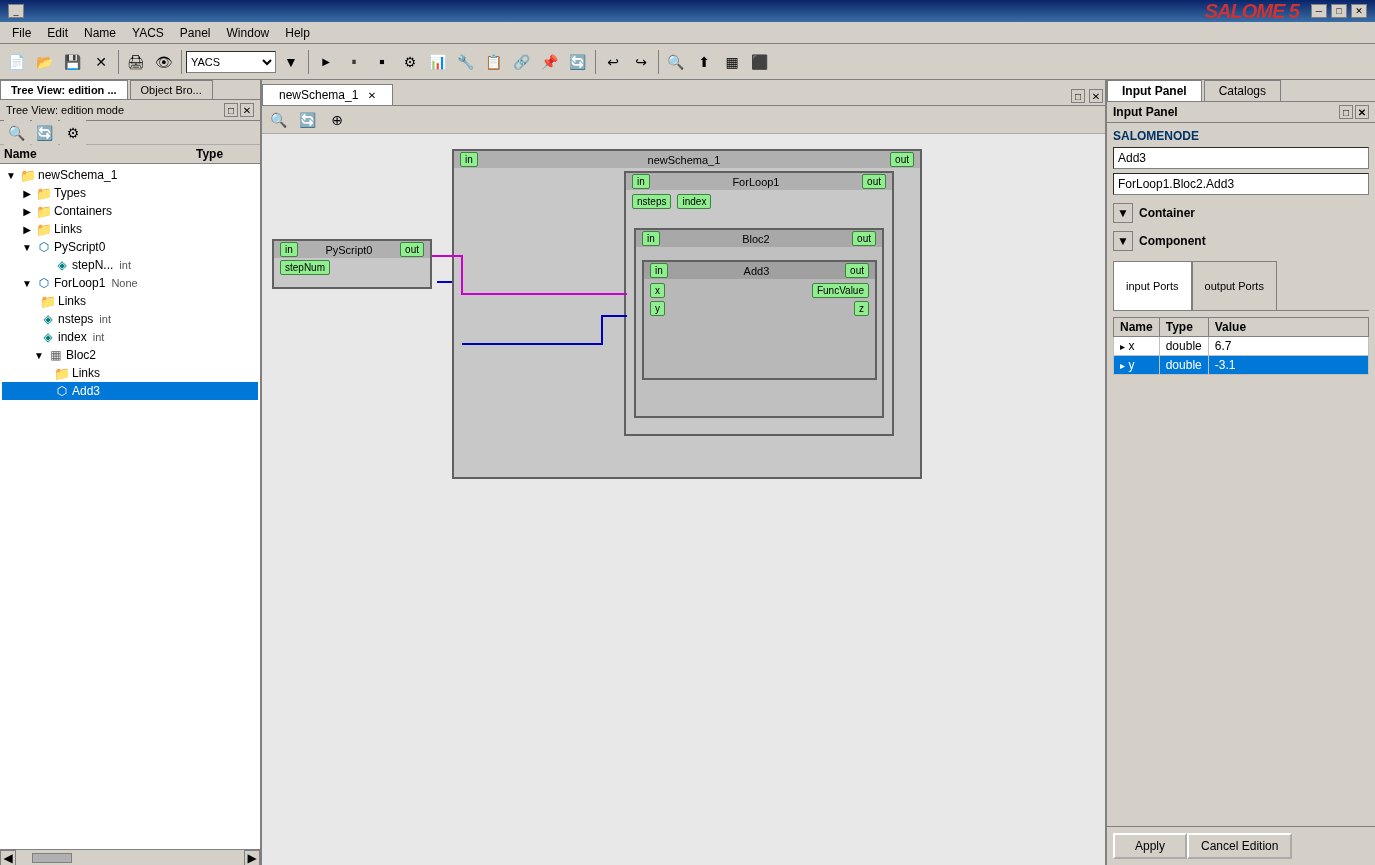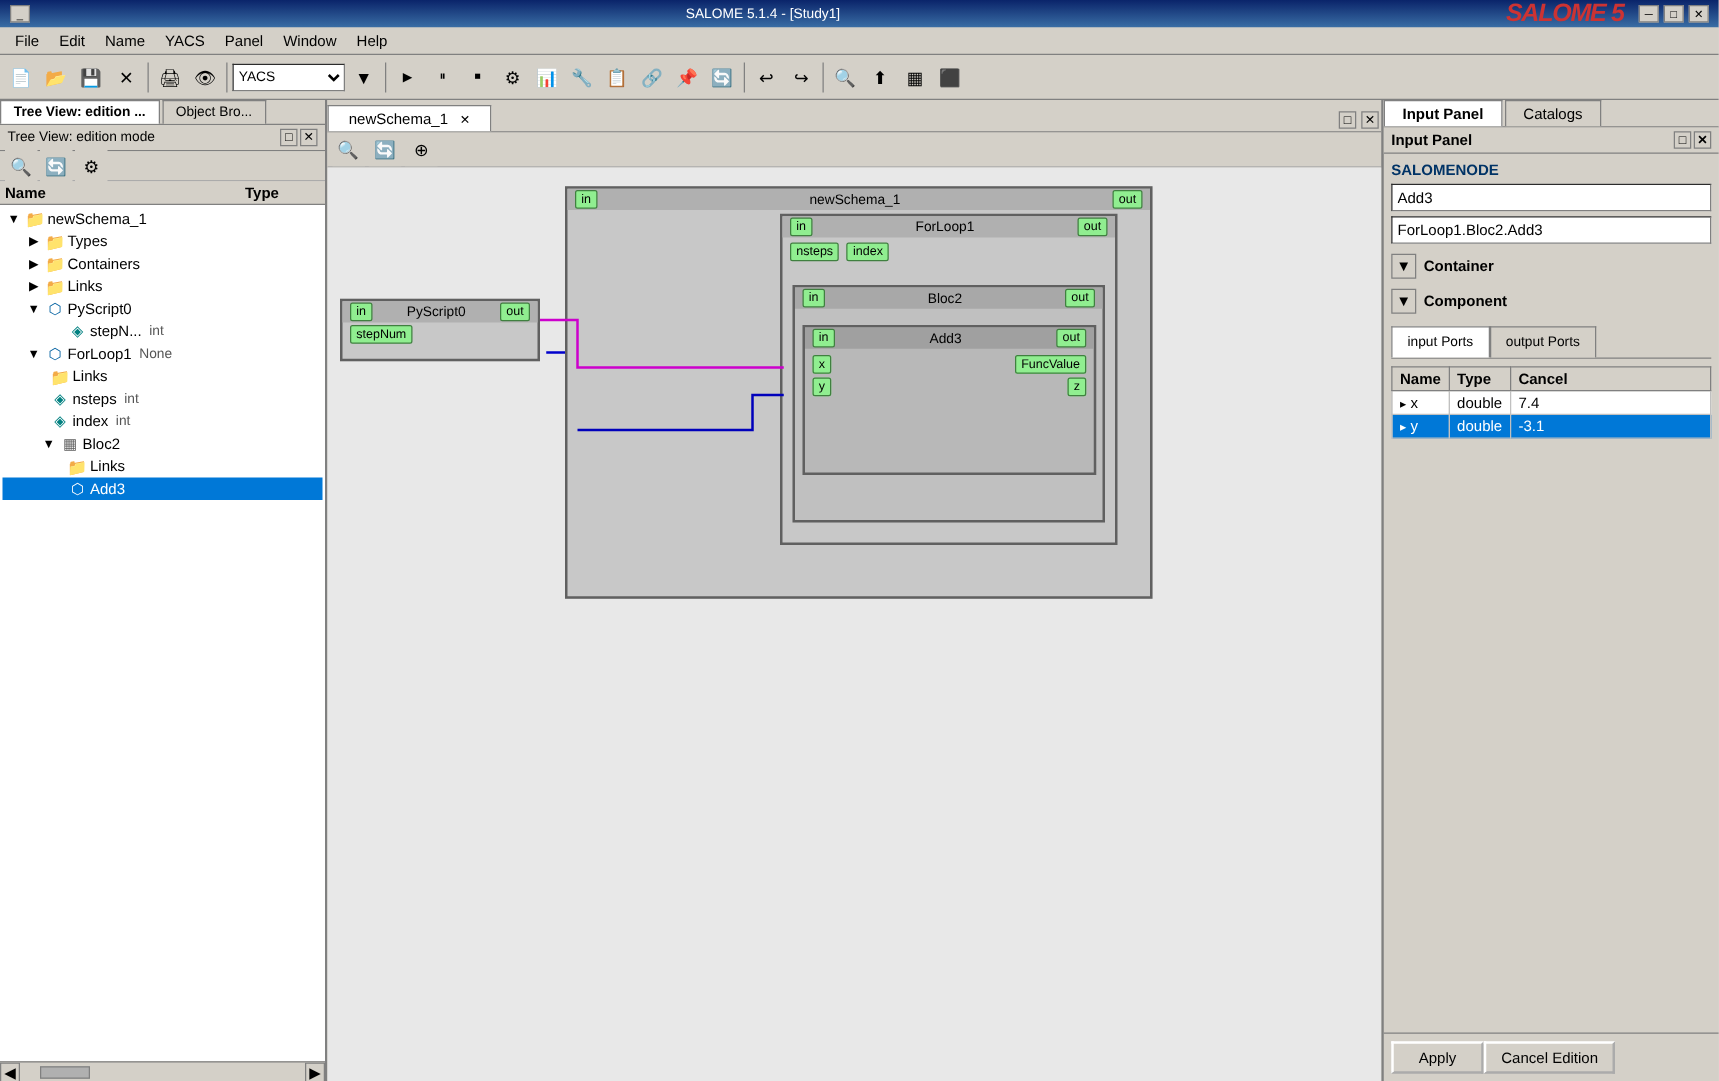--- a/index.html
+++ b/index.html
@@ -271,21 +271,21 @@
       font-size: 12px;
     }
     .ip-section-label { font-size: 12px; font-weight: bold; }
 
     .ports-tabs {
       display: flex;
       margin-top: 6px;
       border-bottom: 1px solid #808080;
     }
     .ports-tab {
-      padding: 6px 12px;
+      padding: 18px 12px;
       font-size: 11px;
       cursor: pointer;
       border: 1px solid #808080;
       border-bottom: none;
       background: #d4d0c8;
     }
     .ports-tab.active { background: white; }
 
     .ports-table {
       width: 100%;
@@ -365,21 +365,20 @@
       margin-left: 16px;
     }
   </style>
 </head>
 <body>
 
 <div class="title-bar">
   <div style="display:flex;gap:4px;">
     <div class="title-bar-btn">_</div>
   </div>
-  <div class="title-bar-title">SALOME 5.1.4 - [Study1]</div>
   <div style="display:flex;align-items:center;gap:4px;">
     <div class="salome-logo">SALOME 5</div>
     <div class="title-bar-btn">─</div>
     <div class="title-bar-btn">□</div>
     <div class="title-bar-btn">✕</div>
   </div>
 </div>
 
 <div class="menu-bar">
   <div class="menu-item">File</div>
@@ -674,31 +673,31 @@
       <div class="ports-tabs">
         <div class="ports-tab active">input Ports</div>
         <div class="ports-tab">output Ports</div>
       </div>
 
       <table class="ports-table">
         <thead>
           <tr>
             <th>Name</th>
             <th>Type</th>
-            <th>Cancel</th>
+            <th>Value</th>
           </tr>
         </thead>
         <tbody>
           <tr>
             <td>
               <span class="port-expand">▸</span>
               <span>x</span>
             </td>
             <td>double</td>
-            <td>7.4</td>
+            <td>6.7</td>
           </tr>
           <tr class="selected">
             <td>
               <span class="port-expand">▸</span>
               <span>y</span>
             </td>
             <td>double</td>
             <td>
               <input type="text" style="width: 100%; background: rgb(0, 120, 215); color: white; border: none; font-size: 12px; padding: 0px;" value="-3.1">
             </td>

